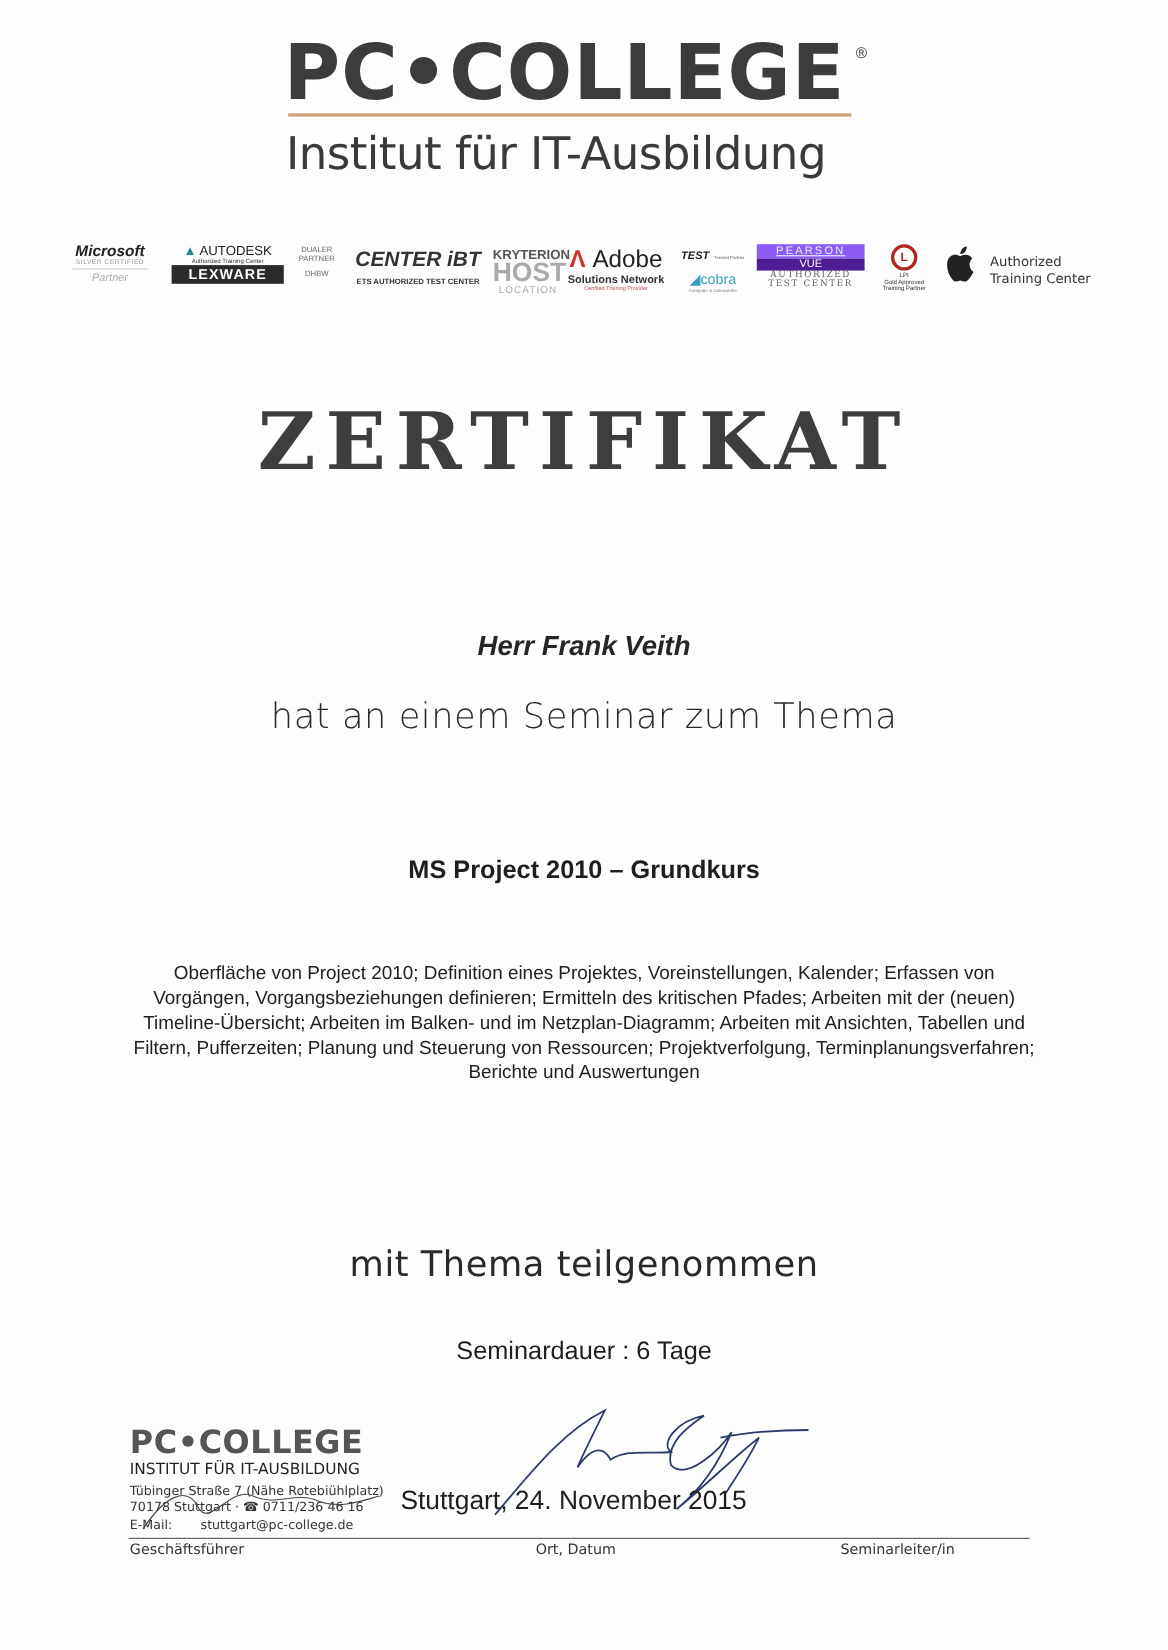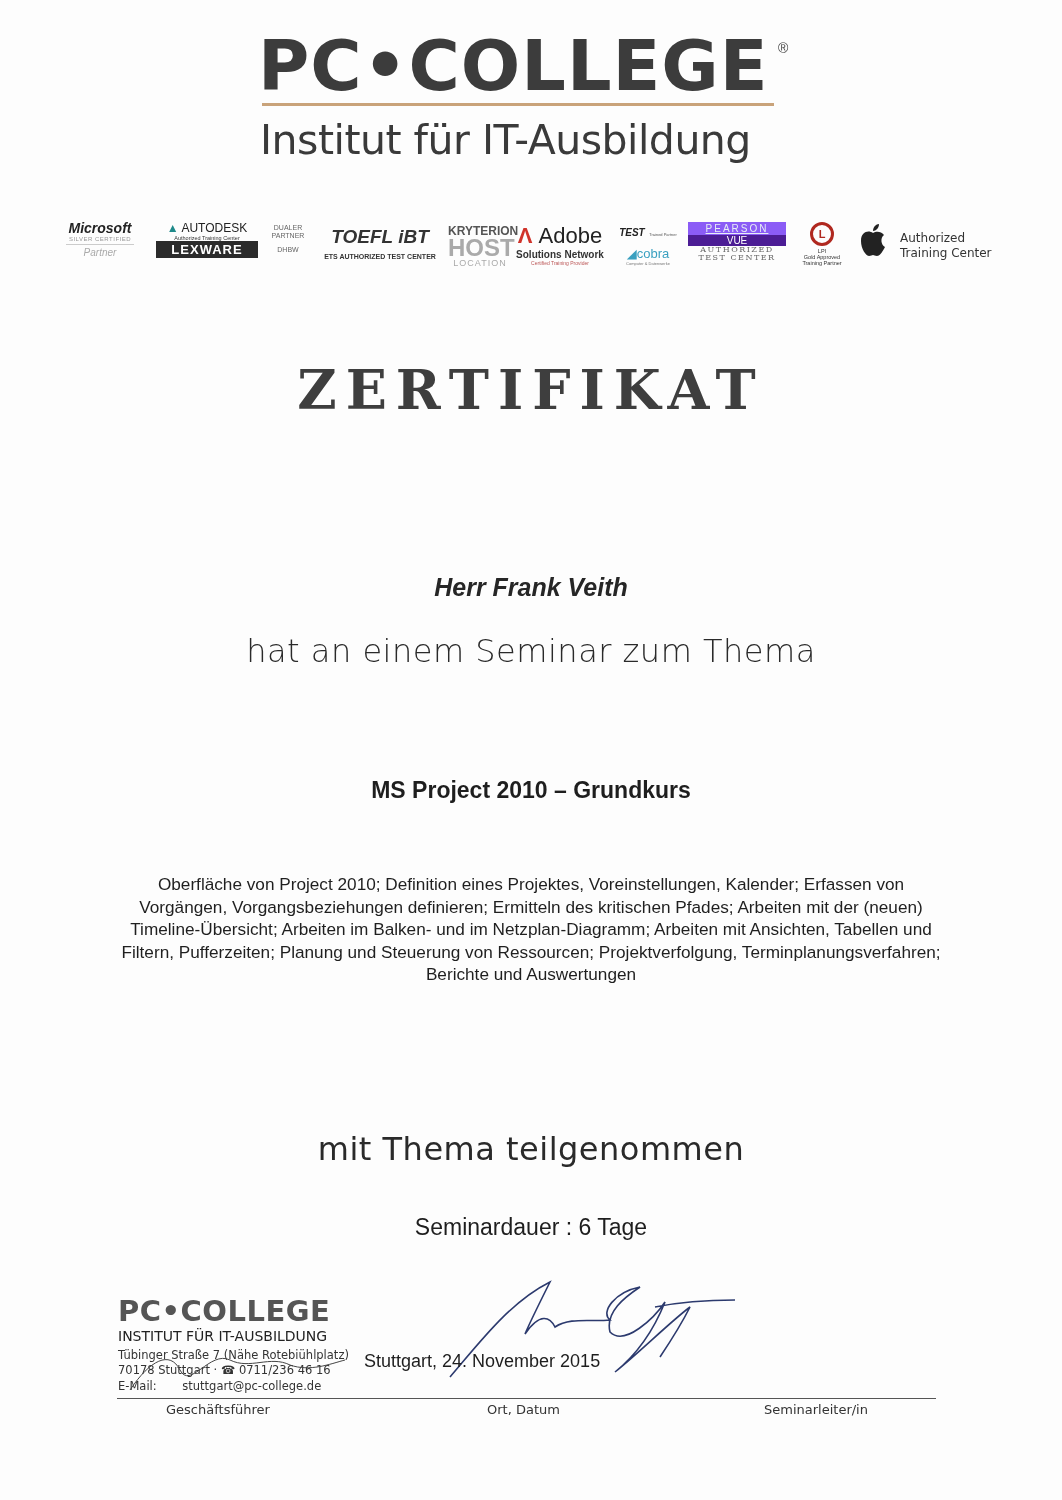--- a/index.html
+++ b/index.html
@@ -35,36 +35,36 @@
   .adobe-mark { color: #d0332a; font-weight: bold; }
   .corel { font-size: 10px; font-weight: bold; font-style: italic; color: #222; }
   .cobra { font-size: 13px; color: #3aa0c0; }
   .pearson { background: #8b5cf6; color: #e7eef5; font-size: 10px; letter-spacing: 2px; width: 98px; padding: 1px 0; text-decoration: underline; }
   .vue { background: #4c1d95; color: #fff; font-size: 10px; width: 98px; }
   .lpi-circle { width: 18px; height: 18px; border: 3px solid #b0281f; border-radius: 50%; margin: 0 auto; font-weight: bold; font-size: 11px; color: #b0281f; line-height: 18px; }
 
   
   .cert-title {
     left: 0; width: 1062px; top: 358px; text-align: center;
-    font-family: "DejaVu Serif", serif; font-weight: bold; font-size: 54px;
+    font-family: "DejaVu Serif", serif; font-weight: bold; font-size: 72px;
     letter-spacing: 9px; color: #3e3e3e;
   }
   .center { left: 0; width: 1062px; text-align: center; }
   .name { top: 573px; font-size: 25px; font-weight: bold; font-style: italic; color: #262626; }
   .intro { top: 632px; font-family: "DejaVu Sans", sans-serif; font-size: 32px; font-weight: 200; color: #2a2a2a; letter-spacing: 0.5px; }
   .course { top: 777px; font-size: 23px; font-weight: bold; color: #1e1e1e; }
   .desc { top: 873px; left: 120px; width: 822px; text-align: center; font-size: 17.2px; line-height: 22.5px; color: #1f1f1f; }
   .success { top: 1130px; font-family: "DejaVu Sans", sans-serif; font-size: 32px; color: #2a2a2a; letter-spacing: 0.5px; }
   .duration { top: 1214px; font-size: 23px; color: #1e1e1e; }
 
   
   .f-brand { left: 118px; top: 1294px; font-family: "DejaVu Sans", sans-serif; font-weight: bold; font-size: 29px; color: #555; letter-spacing: 0.5px; }
   .f-inst { left: 118px; top: 1328px; font-family: "DejaVu Sans", sans-serif; font-size: 14px; color: #222; }
   .f-line { left: 118px; font-family: "DejaVu Sans", sans-serif; font-size: 11.5px; color: #333; }
-  .place-date { left: 364px; top: 1351px; font-size: 18px; color: #1e1e1e; }
+  .place-date { left: 364px; top: 1351px; font-size: 24px; color: #1e1e1e; }
   .sig-rule { left: 117px; top: 1398px; width: 819px; height: 1px; background: #555; }
   .sig-label { top: 1402px; font-family: "DejaVu Sans", sans-serif; font-size: 13px; color: #333; }
   .signature { left: 440px; top: 1272px; }
 </style>
 </head>
 <body>
 
 <div class="abs brand">PC•COLLEGE</div>
 <span class="brand-reg">®</span>
 <div class="abs brand-rule"></div>
@@ -83,21 +83,21 @@
   <div class="lexware">LEXWARE</div>
 </div>
 
 <div class="abs logo" style="left:266px;top:224px;width:44px;font-size:7px;color:#666;line-height:8px;">
   <div>DUALER</div>
   <div>PARTNER</div>
   <div style="margin-top:6px;">DHBW</div>
 </div>
 
 <div class="abs logo" style="left:314px;top:226px;width:132px;">
-  <div class="toefl">TOEFL iBT</div>
+  <div class="toefl">CENTER iBT</div>
   <div style="font-size:7px;font-weight:bold;color:#333;margin-top:5px;">ETS AUTHORIZED TEST CENTER</div>
 </div>
 
 <div class="abs logo" style="left:448px;top:224px;width:64px;">
   <div class="kryterion">KRYTERION</div>
   <div class="host">HOST</div>
   <div style="font-size:9px;color:#aaa;letter-spacing:1px;">LOCATION</div>
 </div>
 
 <div class="abs logo" style="left:516px;top:223px;width:88px;">
@@ -157,15 +157,15 @@
 <svg class="abs" style="left:120px;top:1340px;" width="230" height="60">
   <path d="M10 50 C30 20 50 10 60 30 C70 50 90 10 110 20 C130 30 150 15 170 25 C190 32 210 24 225 20" fill="none" stroke="#444" stroke-width="1"></path>
 </svg>
 
 <svg class="abs signature" width="300" height="110">
   <path d="M10 105 C40 70 70 30 110 10 C100 30 90 50 85 62 C100 40 110 45 115 55 C130 45 150 50 170 48 C160 40 175 20 200 15 C185 25 165 40 170 60 C185 75 215 45 225 30 C215 55 200 80 175 100 C200 80 230 50 250 35 C240 55 230 70 220 85 M215 35 C240 30 270 28 295 28" fill="none" stroke="#2c3a6e" stroke-width="1.6"></path>
 </svg>
 
 <div class="abs place-date">Stuttgart, 24. November 2015</div>
 <div class="abs sig-rule"></div>
-<div class="abs sig-label" style="left:118px;margin-left:48px;">Geschäftsführer</div>
+<div class="abs sig-label" style="left:118px;">Geschäftsführer</div>
 <div class="abs sig-label" style="left:487px;">Ort, Datum</div>
 <div class="abs sig-label" style="left:764px;">Seminarleiter/in</div>
 
 </body></html>

